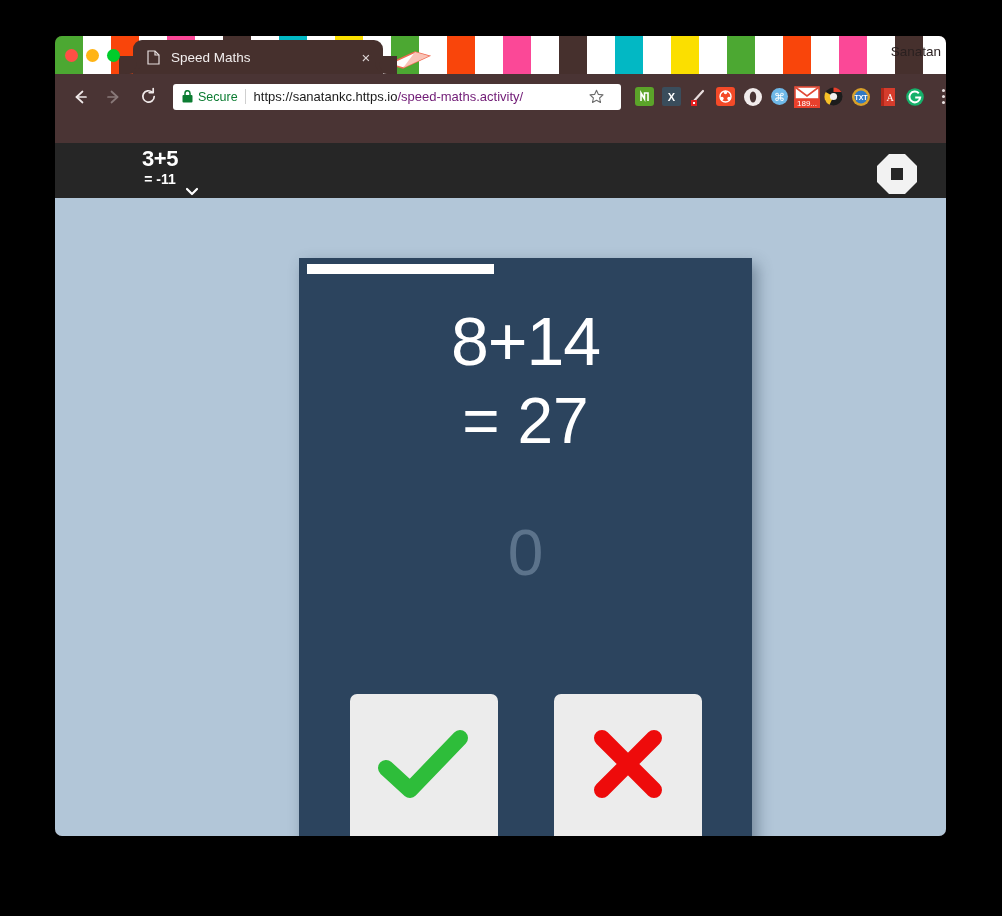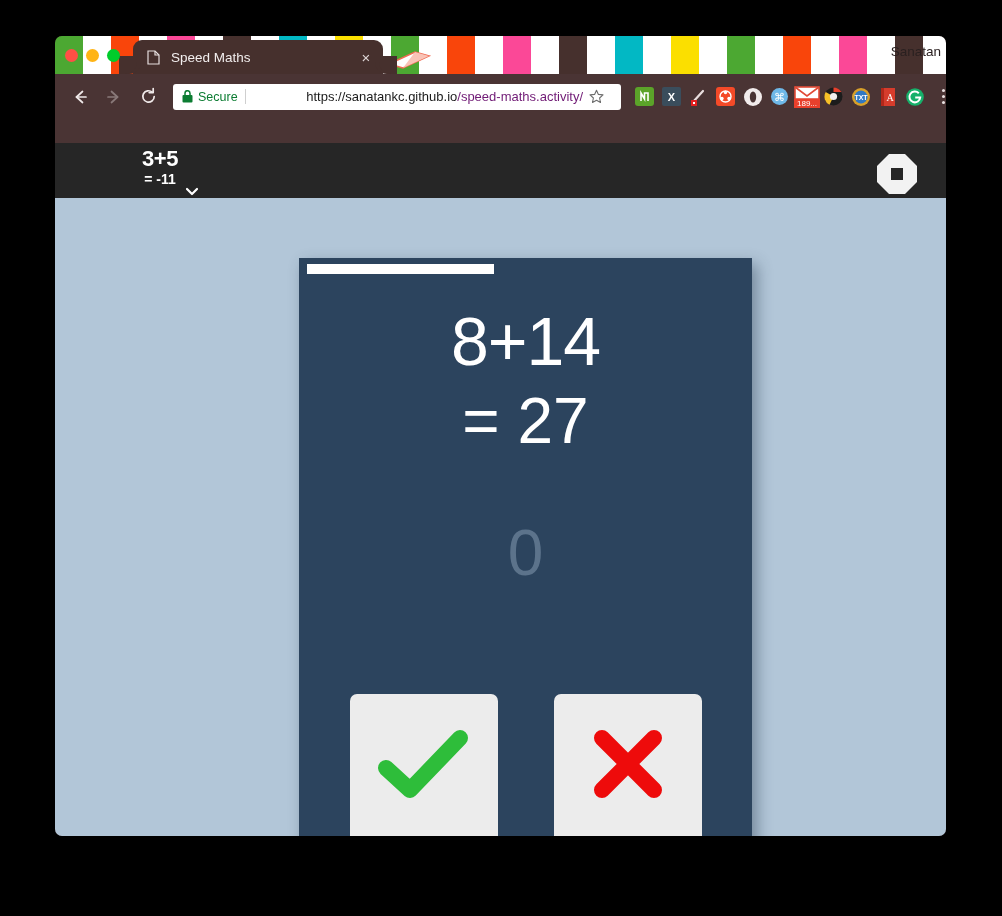--- a/index.html
+++ b/index.html
@@ -159,21 +159,20 @@
     width: 448px;
     height: 26px;
     background: #ffffff;
     border-radius: 3px;
     display: flex;
     align-items: center;
     padding: 0 17px 0 9px;
     box-sizing: border-box;
     margin-left: 6px;
     margin-right: 10px;
-    text-align: right;
   }
   .lock-icon { flex: 0 0 auto; margin-right: 5px; display: flex; }
   .secure-label {
     color: #0c7c32;
     font-size: 12.5px;
     margin-right: 7px;
     flex: 0 0 auto;
   }
   .omni-divider {
     width: 1px; height: 15px; background: #cfcfcf; margin-right: 8px; flex: 0 0 auto;
@@ -383,21 +382,21 @@
 
       <div class="omnibox">
         <span class="lock-icon">
           <svg width="11" height="13" viewBox="0 0 11 13">
             <rect x="0.5" y="5" width="10" height="7.5" rx="1" fill="#0c7c32"></rect>
             <path d="M3 5 V3.2 a2.5 2.5 0 0 1 5 0 V5" fill="none" stroke="#0c7c32" stroke-width="1.5"></path>
           </svg>
         </span>
         <span class="secure-label">Secure</span>
         <span class="omni-divider"></span>
-        <span class="url"><span class="origin">https://sanatankc.github.io</span><span class="path">/speed-maths.activity/</span></span>
+        <span class="url"><span class="origin">https://sanatankc.https.io</span><span class="path">/speed-maths.activity/</span></span>
         <span class="star-icon">
           <svg width="15" height="15" viewBox="0 0 15 15">
             <path d="M7.5 1.2 L9.4 5.4 L14 5.9 L10.6 9 L11.5 13.5 L7.5 11.2 L3.5 13.5 L4.4 9 L1 5.9 L5.6 5.4 Z" fill="none" stroke="#6e6e6e" stroke-width="1.1" stroke-linejoin="round"></path>
           </svg>
         </span>
       </div>
 
       <div class="extensions">
 
         <span class="ext">

